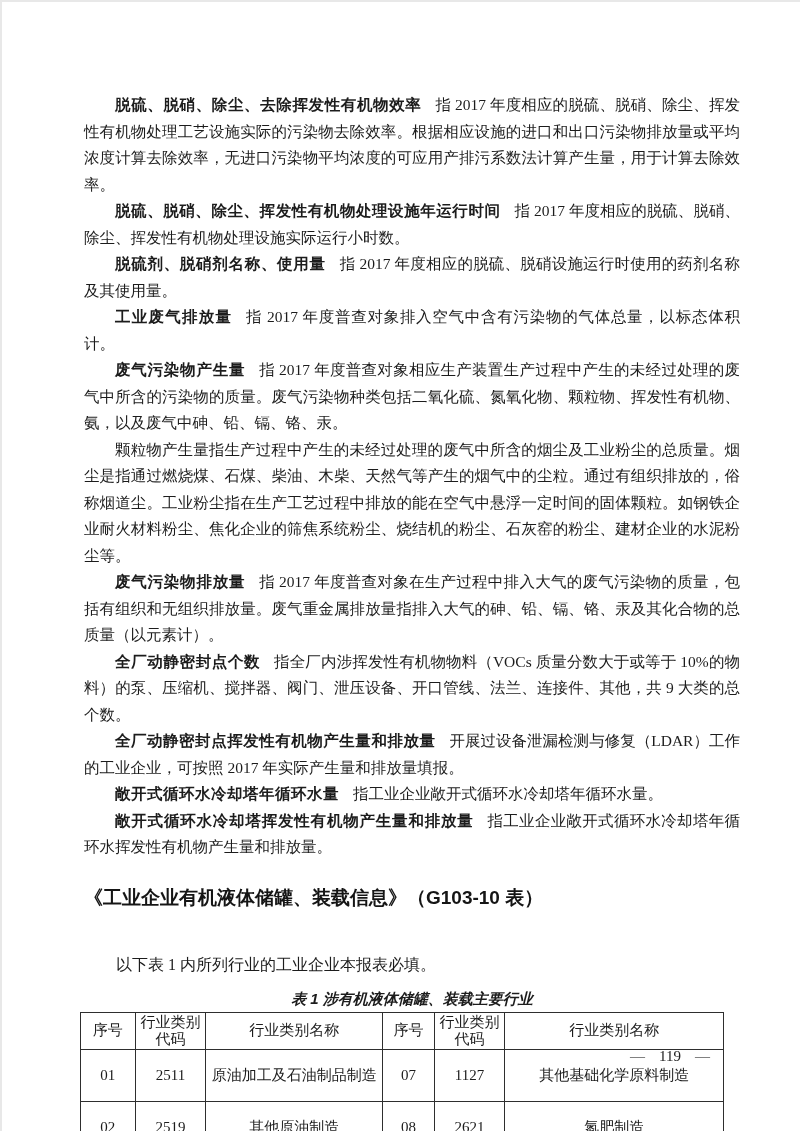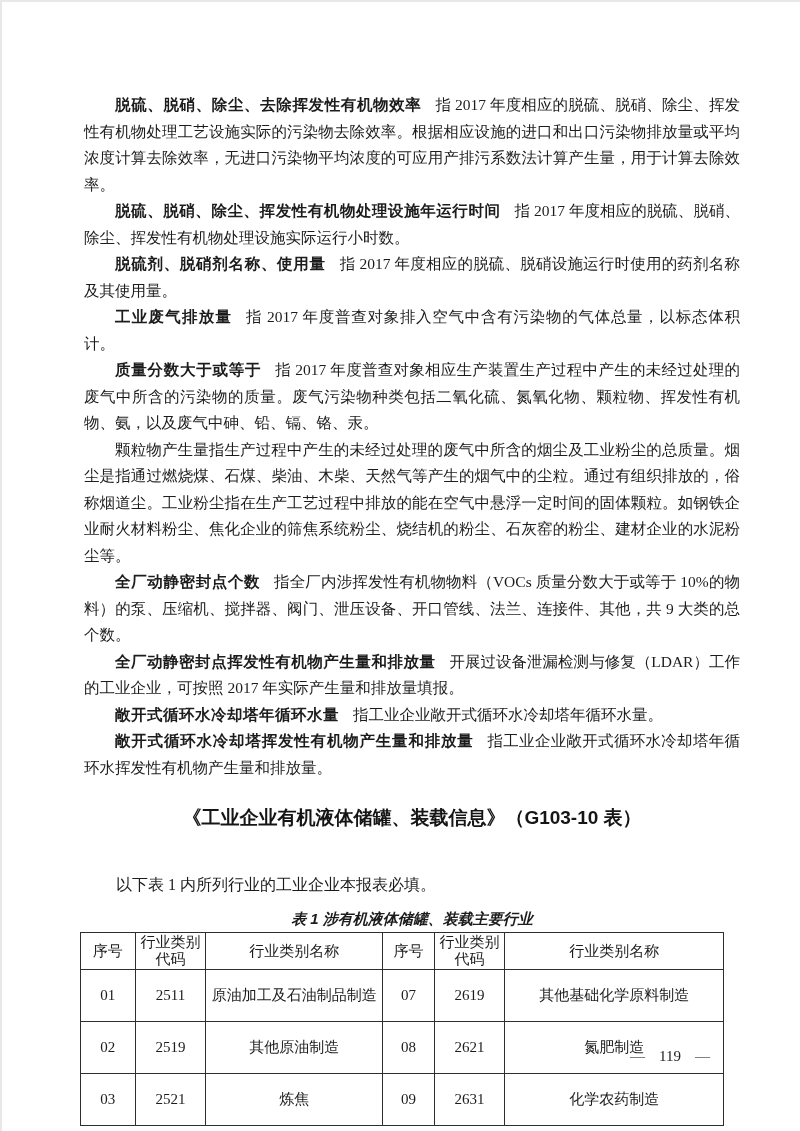--- a/index.html
+++ b/index.html
@@ -36,21 +36,20 @@
   }
   .lead {
     font-weight: bold;
     font-family: "Liberation Sans", "DejaVu Sans", sans-serif;
     margin-right: 0.9em;
     letter-spacing: 0.5px;
   }
   .lead:empty { margin-right: 0; display: none; }
   h1.section-title {
     margin: 22px 0 0 0;
-    text-align: center;
     font-family: "Liberation Sans", "DejaVu Sans", sans-serif;
     font-weight: bold;
     font-size: 19px;
     line-height: 30px;
     color: #151515;
   }
   p.intro {
     margin: 40px 0 0 0;
     font-size: 16px;
     line-height: 24px;
@@ -107,25 +106,26 @@
 <div class="content">
 
   <p class="para"><span class="lead">脱硫、脱硝、除尘、去除挥发性有机物效率</span><span>指 2017 年度相应的脱硫、脱硝、除尘、挥发性有机物处理工艺设施实际的污染物去除效率。根据相应设施的进口和出口污染物排放量或平均浓度计算去除效率，无进口污染物平均浓度的可应用产排污系数法计算产生量，用于计算去除效率。</span></p>
 
   <p class="para"><span class="lead">脱硫、脱硝、除尘、挥发性有机物处理设施年运行时间</span><span>指 2017 年度相应的脱硫、脱硝、除尘、挥发性有机物处理设施实际运行小时数。</span></p>
 
   <p class="para"><span class="lead">脱硫剂、脱硝剂名称、使用量</span><span>指 2017 年度相应的脱硫、脱硝设施运行时使用的药剂名称及其使用量。</span></p>
 
   <p class="para"><span class="lead">工业废气排放量</span><span>指 2017 年度普查对象排入空气中含有污染物的气体总量，以标态体积计。</span></p>
 
-  <p class="para"><span class="lead">质量分数大于或等于</span><span>指 2017 年度普查对象相应生产装置生产过程中产生的未经过处理的废气中所含的污染物的质量。废气污染物种类包括二氧化硫、氮氧化物、颗粒物、挥发性有机物、氨，以及废气中砷、铅、镉、铬、汞。</span></p>
+  <p class="para"><span class="lead">废气污染物产生量</span><span>指 2017 年度普查对象相应生产装置生产过程中产生的未经过处理的废气中所含的污染物的质量。废气污染物种类包括二氧化硫、氮氧化物、颗粒物、挥发性有机物、氨，以及废气中砷、铅、镉、铬、汞。</span></p>
 
   <p class="para"><span>颗粒物产生量指生产过程中产生的未经过处理的废气中所含的烟尘及工业粉尘的总质量。烟尘是指通过燃烧煤、石煤、柴油、木柴、天然气等产生的烟气中的尘粒。通过有组织排放的，俗称烟道尘。工业粉尘指在生产工艺过程中排放的能在空气中悬浮一定时间的固体颗粒。如钢铁企业耐火材料粉尘、焦化企业的筛焦系统粉尘、烧结机的粉尘、石灰窑的粉尘、建材企业的水泥粉尘等。</span></p>
 
 
+  <p class="para"><span class="lead">废气污染物排放量</span><span>指 2017 年度普查对象在生产过程中排入大气的废气污染物的质量，包括有组织和无组织排放量。废气重金属排放量指排入大气的砷、铅、镉、铬、汞及其化合物的总质量（以元素计）。</span></p>
 
   <p class="para"><span class="lead">全厂动静密封点个数</span><span>指全厂内涉挥发性有机物物料（VOCs 质量分数大于或等于 10%的物料）的泵、压缩机、搅拌器、阀门、泄压设备、开口管线、法兰、连接件、其他，共 9 大类的总个数。</span></p>
 
   <p class="para"><span class="lead">全厂动静密封点挥发性有机物产生量和排放量</span><span>开展过设备泄漏检测与修复（LDAR）工作的工业企业，可按照 2017 年实际产生量和排放量填报。</span></p>
 
   <p class="para"><span class="lead">敞开式循环水冷却塔年循环水量</span><span>指工业企业敞开式循环水冷却塔年循环水量。</span></p>
 
   <p class="para"><span class="lead">敞开式循环水冷却塔挥发性有机物产生量和排放量</span><span>指工业企业敞开式循环水冷却塔年循环水挥发性有机物产生量和排放量。</span></p>
 
   <h1 class="section-title">《工业企业有机液体储罐、装载信息》（G103-10 表）</h1>
@@ -152,21 +152,21 @@
         <th>行业类别代码</th>
         <th>行业类别名称</th>
       </tr>
     </thead>
     <tbody>
       <tr>
         <td>01</td>
         <td>2511</td>
         <td>原油加工及石油制品制造</td>
         <td>07</td>
-        <td>2619</td>
+        <td>1127</td>
         <td>其他基础化学原料制造</td>
       </tr>
       <tr>
         <td>02</td>
         <td>2519</td>
         <td>其他原油制造</td>
         <td>08</td>
         <td>2621</td>
         <td>氮肥制造</td>
       </tr>

